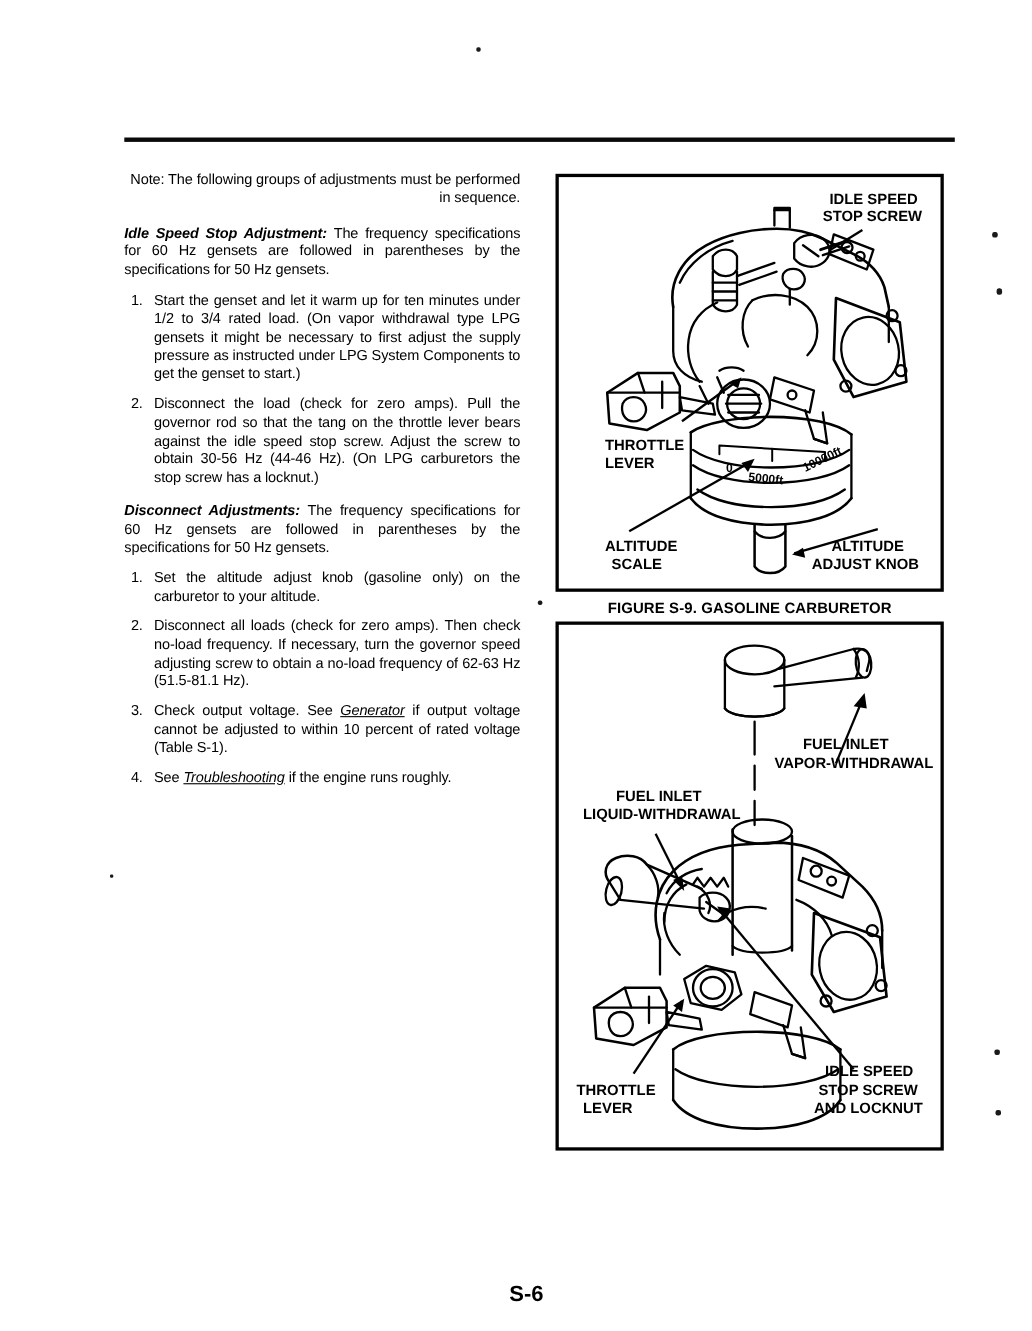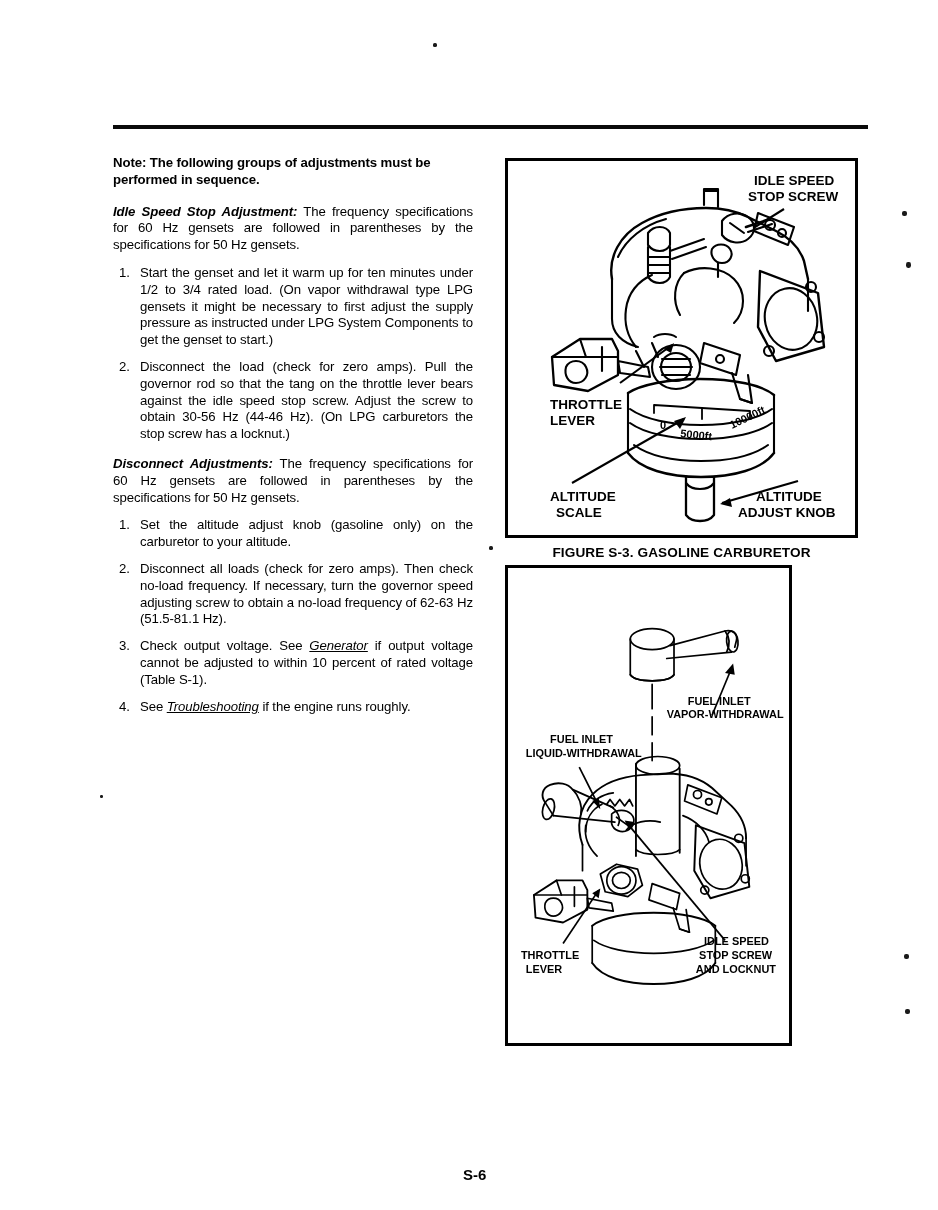--- a/index.html
+++ b/index.html
@@ -37,22 +37,22 @@
     width: 360px;
     font-size: 13.2px;
     line-height: 16.8px;
     letter-spacing: -0.1px;
   }
   .para {
     margin: 0 0 11px 0;
     text-align: justify;
   }
   .para.note {
-    font-weight: bold;
-    text-align: left;
+    font-weight: normal;
+    text-align: right;
     margin-bottom: 15px;
   }
   .lead {
     font-weight: bold;
     font-style: italic;
   }
   .ital { font-style: italic; text-decoration: underline; }
 
   ol.steps {
     margin: 0 0 13px 0;
@@ -76,21 +76,21 @@
   }
 
   
   .fig-box {
     position: absolute;
     border: 3px solid #000;
     background: #fff;
     box-sizing: border-box;
   }
   #fig1-box { left: 505px; top: 158px; width: 353px; height: 380px; }
-  #fig2-box { left: 505px; top: 565px; width: 287px; height: 481px; }
+  #fig2-box { left: 505px; top: 565px; width: 353px; height: 481px; }
 
   .fig-caption {
     position: absolute;
     width: 353px;
     text-align: center;
     font-size: 13.6px;
     font-weight: bold;
     letter-spacing: 0.1px;
   }
   #fig1-caption { left: 505px; top: 545px; }
@@ -101,21 +101,21 @@
     font-family: "Liberation Sans", sans-serif;
     font-weight: bold;
     fill: #000;
   }
 
   
   .page-num {
     position: absolute;
     left: 463px;
     top: 1166px;
-    font-size: 15px;
+    font-size: 20px;
     font-weight: bold;
   }
   .watermark {
     position: absolute;
     left: 607px;
     top: 1139px;
     width: 265px;
     text-align: right;
     font-size: 11.6px;
     line-height: 15px;
@@ -285,21 +285,21 @@
       <text x="42" y="264" font-size="13.5">LEVER</text>
 
       <text x="42" y="340" font-size="13.5">ALTITUDE</text>
       <text x="48" y="356" font-size="13.5">SCALE</text>
 
       <text x="248" y="340" font-size="13.5">ALTITUDE</text>
       <text x="230" y="356" font-size="13.5">ADJUST KNOB</text>
     </svg>
   </div>
 
-  <div class="fig-caption" id="fig1-caption">FIGURE S-3. GASOLINE CARBURETOR</div>
+  <div class="fig-caption" id="fig1-caption">FIGURE S-9. GASOLINE CARBURETOR</div>
 
   <div class="fig-box" id="fig2-box">
     <svg class="fig-svg" viewBox="0 0 347 475" preserveAspectRatio="xMidYMid meet">
       <g fill="none" stroke="#000" stroke-width="2.1" stroke-linejoin="round" stroke-linecap="round">
 
         <ellipse cx="178" cy="32" rx="27" ry="13"></ellipse>
         <path d="M151 32 L 151 76 C 158 86, 198 86, 205 76 L 205 32"></path>
         <path d="M151 76 C 158 86, 198 86, 205 76"></path>
 
         <path d="M200 40 L 268 22 C 278 20, 284 26, 282 34 L 280 42"></path>

